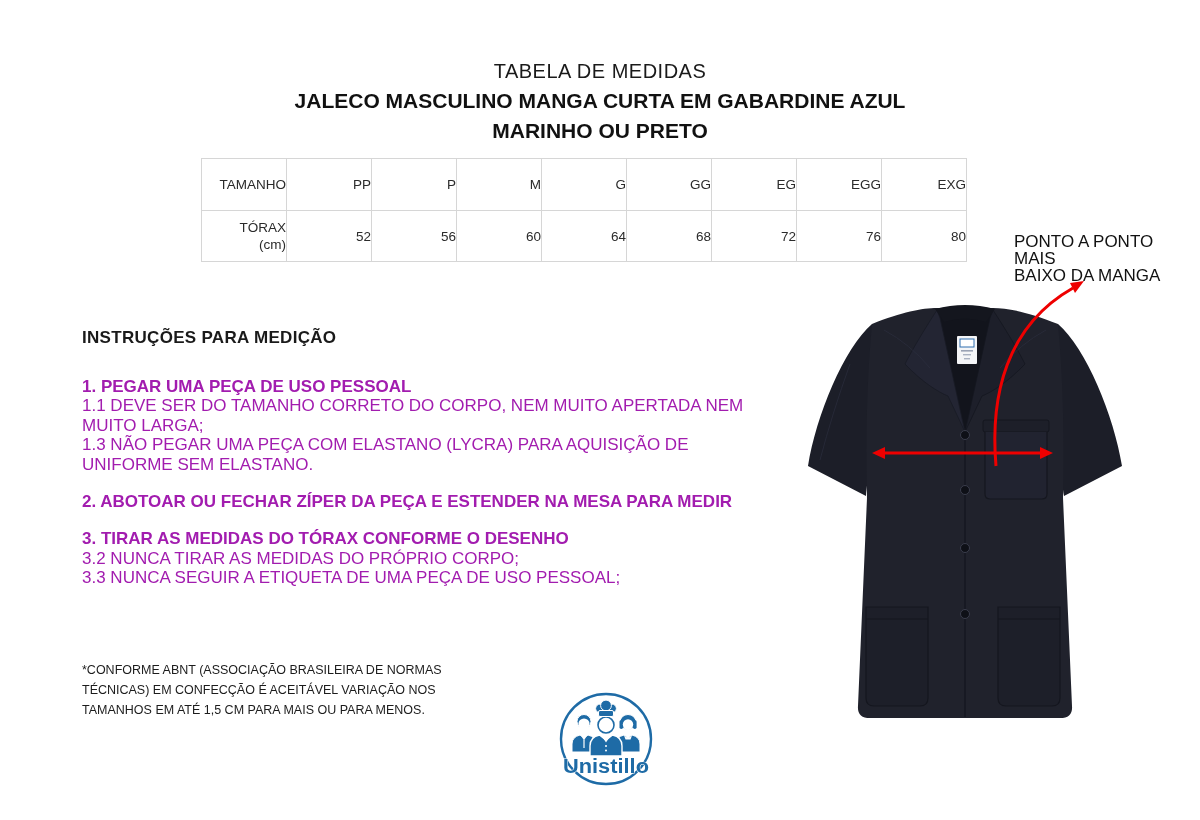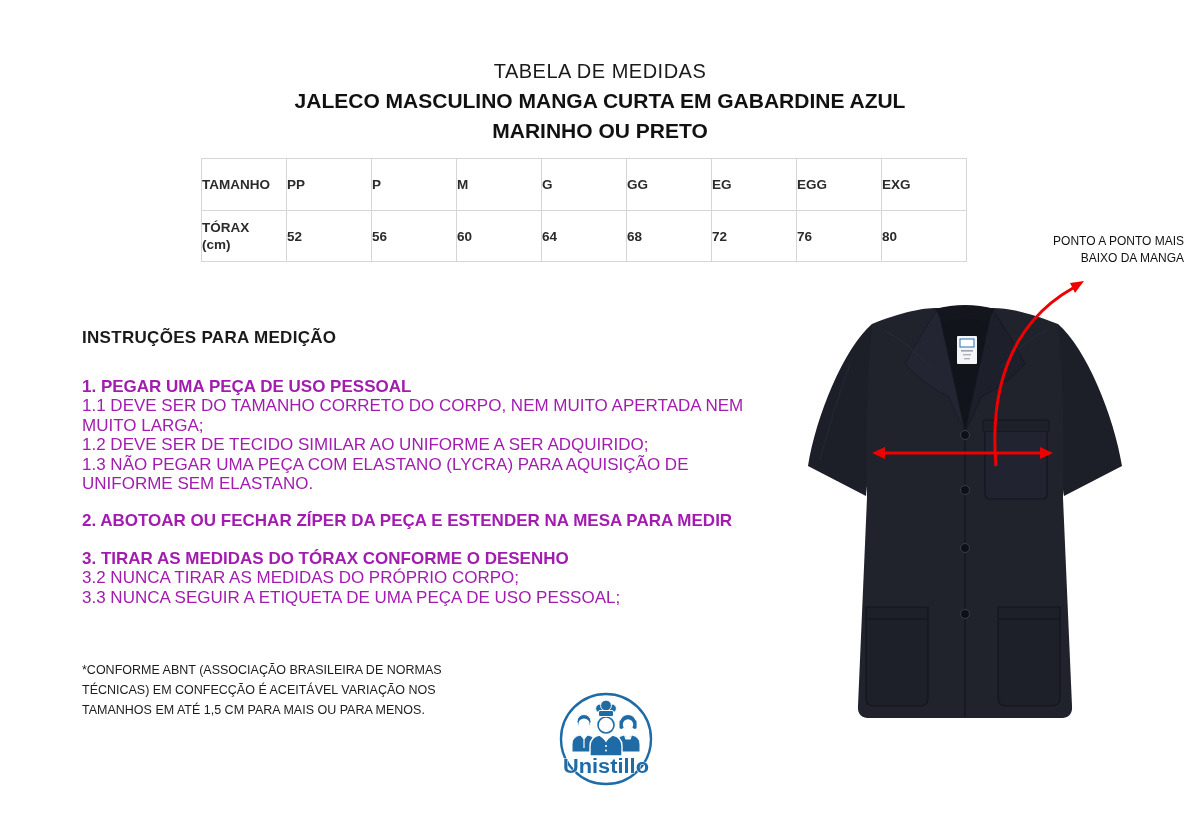--- a/index.html
+++ b/index.html
@@ -38,35 +38,35 @@
   
   .size-table-wrap { position: absolute; left: 201px; top: 158px; }
   table.size-table {
     border-collapse: collapse;
     table-layout: fixed;
     font-size: 13.5px;
     color: #2b2b2b;
   }
   table.size-table td, table.size-table th {
     border: 1px solid #d6d6d6;
-    text-align: left;
+    text-align: right;
     vertical-align: middle;
-    font-weight: 700;
+    font-weight: 400;
     padding: 0;
   }
   table.size-table tr.hdr td { height: 52px; }
   table.size-table tr.vals td { height: 51px; }
   .cell-2line { line-height: 17px; }
 
   
   .sleeve-note {
     position: absolute;
     left: 1014px; top: 233px; width: 170px;
-    text-align: right;
-    font-size: 12px;
+    text-align: left;
+    font-size: 17px;
     line-height: 17px;
     color: #111111;
   }
 
   
   .instructions {
     position: absolute;
     left: 82px; top: 328px; width: 700px;
   }
   .instructions h2 {
@@ -165,21 +165,20 @@
     <div>PONTO A PONTO MAIS</div>
     <div>BAIXO DA MANGA</div>
   </div>
 
   <section class="instructions">
     <h2>INSTRUÇÕES PARA MEDIÇÃO</h2>
 
     <div class="grp">
       <div class="line g-title">1. PEGAR UMA PEÇA DE USO PESSOAL</div>
       <div class="line">1.1 DEVE SER DO TAMANHO CORRETO DO CORPO, NEM MUITO APERTADA NEM MUITO LARGA;</div>
-      <div class="line">1.2 DEVE SER DE TECIDO SIMILAR AO UNIFORME A SER ADQUIRIDO;</div>
       <div class="line">1.3 NÃO PEGAR UMA PEÇA COM ELASTANO (LYCRA) PARA AQUISIÇÃO DE UNIFORME SEM ELASTANO.</div>
     </div>
 
     <div class="grp">
       <div class="line g-title">2. ABOTOAR OU FECHAR ZÍPER DA PEÇA E ESTENDER NA MESA PARA MEDIR</div>
     </div>
 
     <div class="grp">
       <div class="line g-title">3. TIRAR AS MEDIDAS DO TÓRAX CONFORME O DESENHO</div>
       <div class="line">3.2 NUNCA TIRAR AS MEDIDAS DO PRÓPRIO CORPO;</div>

